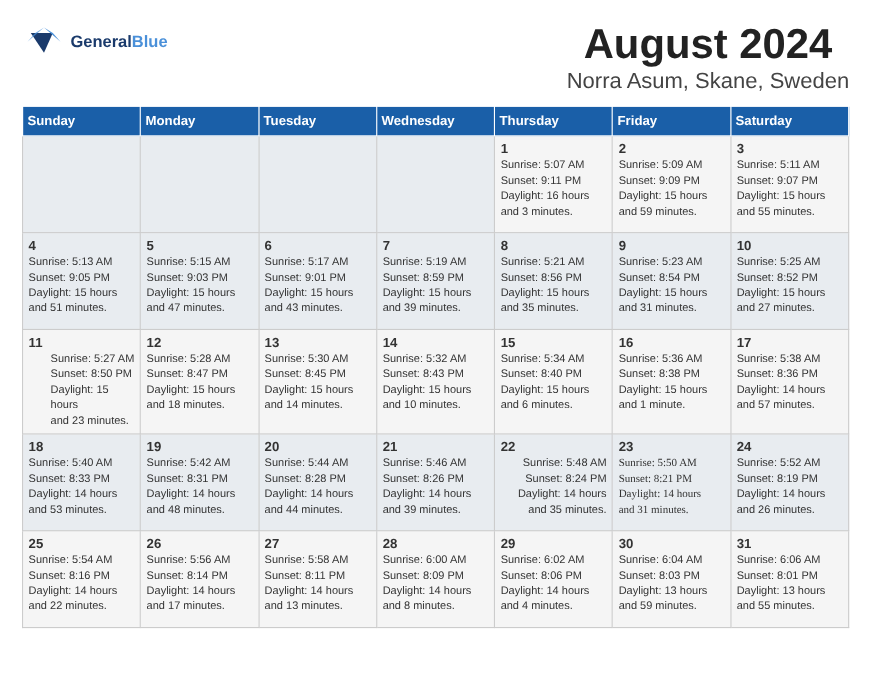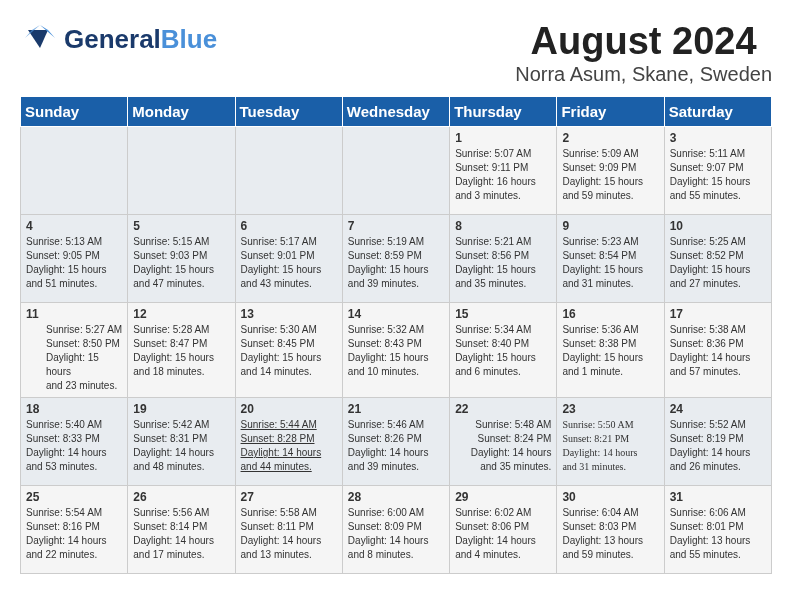--- a/index.html
+++ b/index.html
@@ -35,21 +35,21 @@
       color: #444;
     }
     table {
       width: 100%;
       border-collapse: collapse;
       table-layout: fixed;
     }
     thead tr th {
       background-color: #1a5fa8;
       color: #fff;
-      font-size: 15px;
+      font-size: 12px;
       font-weight: bold;
       padding: 6px 4px;
       text-align: left;
       border: 1px solid #fff;
     }
     tbody tr td {
       vertical-align: top;
       border: 1px solid #ccc;
       padding: 4px 5px;
       font-size: 10.5px;
@@ -83,21 +83,21 @@
     <div style="display:flex; align-items:center; gap:4px;">
       <div style="position:relative; width:40px; height:38px;">
         
         <svg width="40" height="38" viewBox="0 0 40 38">
           <polygon points="8,10 28,10 20,28" fill="#1a3a6b"></polygon>
           <polygon points="20,5 35,18 28,10" fill="#4a90d9"></polygon>
           <polygon points="20,5 5,18 12,10" fill="#4a90d9" opacity="0.7"></polygon>
         </svg>
       </div>
       <div>
-        <div style="font-size:26px; font-weight:bold; color:#1a3a6b; line-height:1.1;">General<span style="color:#4a90d9;">Blue</span></div>
+        <div style="font-size:15px; font-weight:bold; color:#1a3a6b; line-height:1.1;">General<span style="color:#4a90d9;">Blue</span></div>
       </div>
     </div>
   </div>
   <div class="title-section">
     <div class="month-year">August 2024</div>
     <div class="location">Norra Asum, Skane, Sweden</div>
   </div>
 </div>
 
 <table>
@@ -252,21 +252,21 @@
         </td>
         <td>
           <span class="day-number">19</span>
           <div class="day-info" style="white-space: pre-line;">Sunrise: 5:42 AM
 Sunset: 8:31 PM
 Daylight: 14 hours
 and 48 minutes.</div>
         </td>
         <td>
           <span class="day-number">20</span>
-          <div class="day-info" style="white-space: pre-line; text-decoration: underline;">Sunrise: 5:44 AM
+          <div class="day-info" style="white-space: pre-line;">Sunrise: 5:44 AM
 Sunset: 8:28 PM
 Daylight: 14 hours
 and 44 minutes.</div>
         </td>
         <td>
           <span class="day-number">21</span>
           <div class="day-info" style="white-space: pre-line;">Sunrise: 5:46 AM
 Sunset: 8:26 PM
 Daylight: 14 hours
 and 39 minutes.</div>

